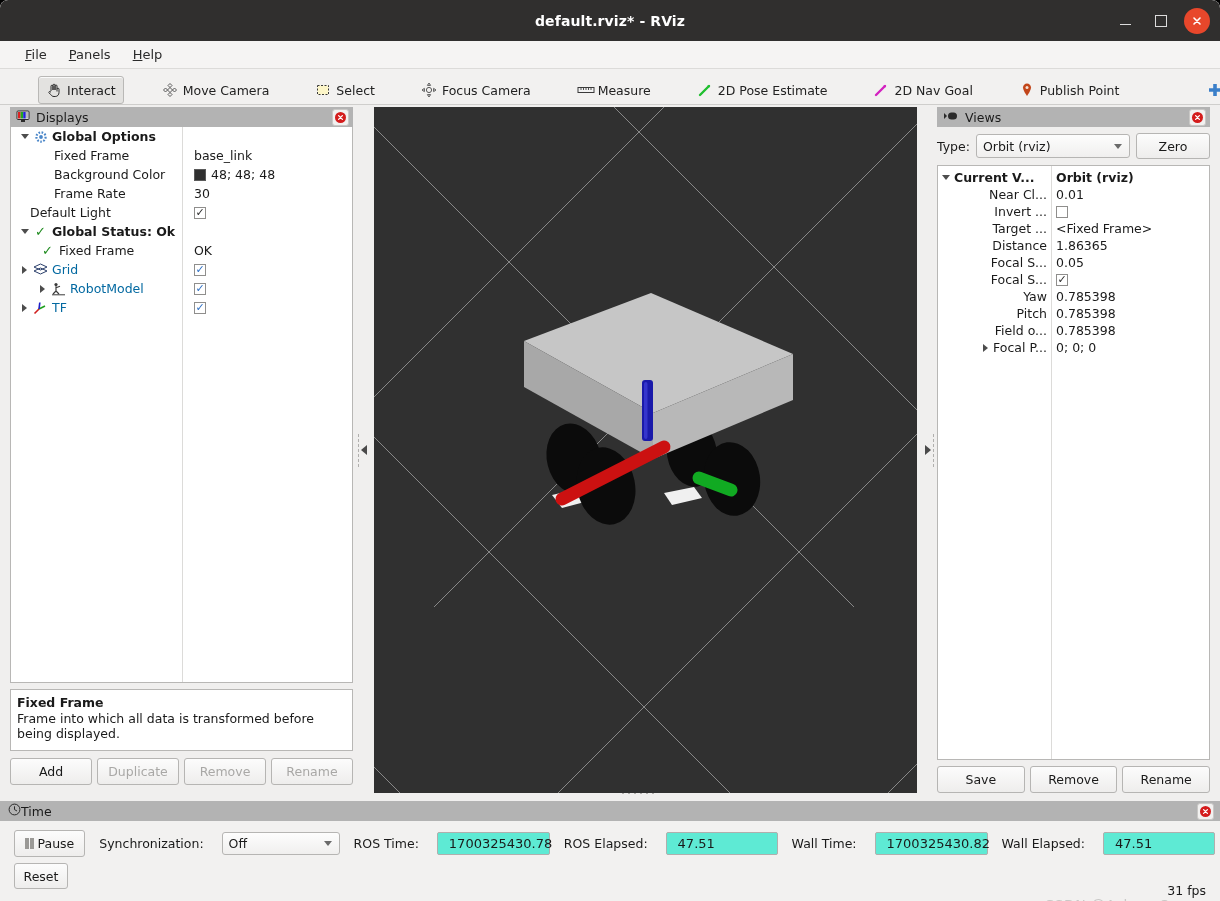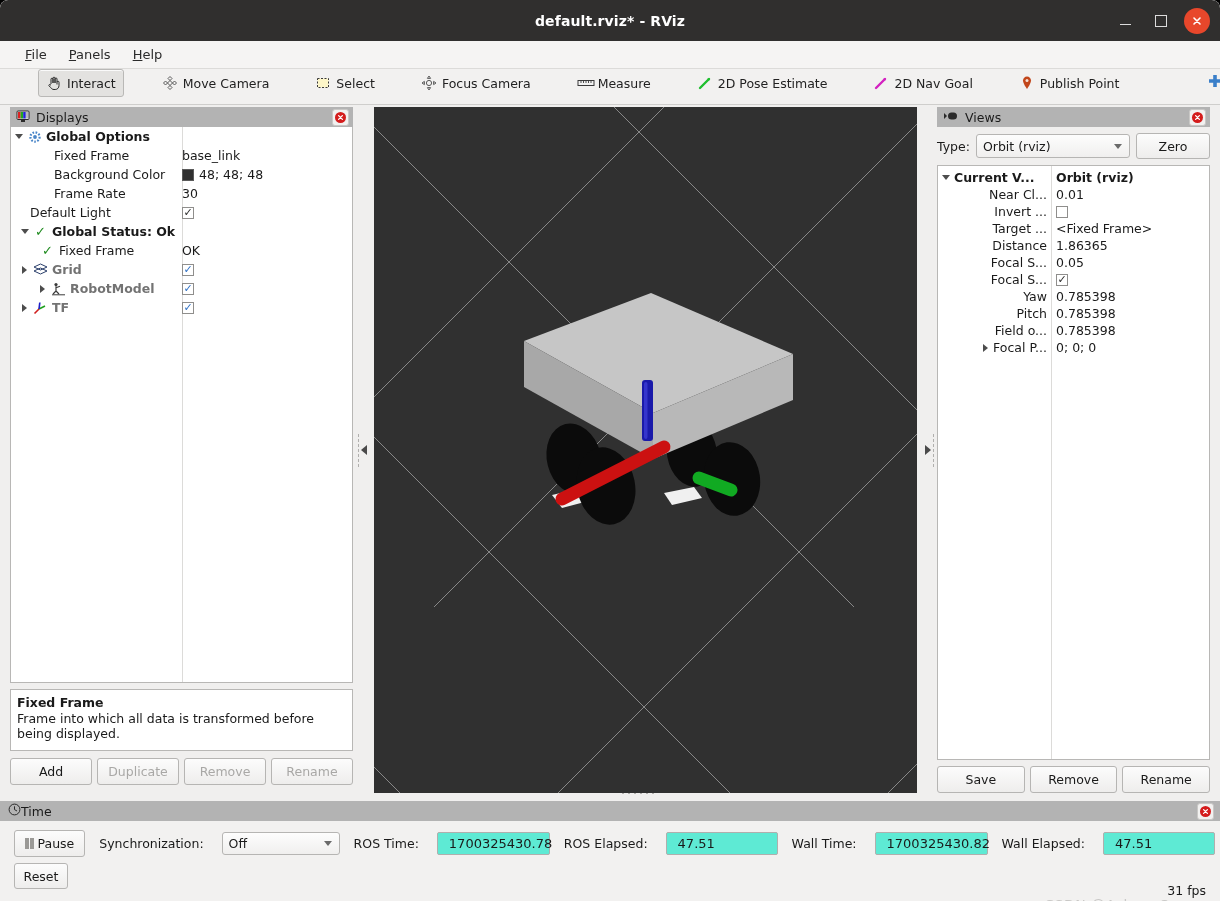--- a/index.html
+++ b/index.html
@@ -74,21 +74,21 @@
     color: #2b2b2b;
   }
   .menu-item .ul { text-decoration: underline; }
 
   
   .toolbar {
     position: absolute; left: 0; top: 69px;
     width: 1220px; height: 36px;
     background: #f2f1f0;
     border-bottom: 1px solid #cfcecc;
-    display: flex; align-items: flex-start;
+    display: flex; align-items: flex-end;
     box-sizing: border-box;
     gap: 28px;
   }
   .tb-grip {
     width: 10px; height: 22px; margin-left: 5px; margin-right: 4px;
     background-image: radial-gradient(#b4b3b1 1px, transparent 1px);
     background-size: 3px 4px;
   }
   .tb-btn {
     display: flex; align-items: center; gap: 5px;
@@ -167,39 +167,39 @@
     height: 19px;
     display: flex; align-items: center;
     font-size: 12.5px;
     position: relative;
   }
   .trow .tcell-name {
     width: 171px; display: flex; align-items: center; box-sizing: border-box;
     height: 19px; overflow: hidden; white-space: nowrap;
   }
   .trow .tcell-val {
-    flex: 1; display: flex; align-items: center; padding-left: 0;
+    flex: 1; display: flex; align-items: center; padding-left: 12px;
     box-sizing: border-box; height: 19px; white-space: nowrap; text-align: right;
   }
   .twist {
     width: 15px; display: flex; align-items: center; justify-content: center;
     flex: 0 0 15px;
   }
   .twist .arr-down {
     width:0;height:0;border-left:4px solid transparent;border-right:4px solid transparent;
     border-top:5px solid #4d4d4d;
   }
   .twist .arr-right {
     width:0;height:0;border-top:4px solid transparent;border-bottom:4px solid transparent;
     border-left:5px solid #4d4d4d;
   }
   .ticon { width: 17px; display:flex; align-items:center; justify-content:center; flex:0 0 17px;}
   .tlabel { padding-left: 3px; }
   .tlabel.bold { font-weight: bold; }
-  .tlabel.link { color: #737373; font-weight: bold; }
+  .tlabel.link { color: #0369a1; font-weight: normal; }
   .checkbox {
     width: 12px; height: 12px;
     border: 1px solid #8f8e8c;
     background: #fff;
     display: flex; align-items: center; justify-content: center;
     box-sizing: border-box;
   }
   .checkbox .tick { color: #2b2b2b; font-size: 11px; line-height: 1; margin-top:-1px;}
   .checkbox.blue .tick { color: #2d6fc4; }
   .swatch {
@@ -551,21 +551,21 @@
             </svg>
         </span>
       </span>
     </div>
 
     <div class="tree">
       <div class="tree-colsep"></div>
       <div class="tree-rows">
 
         <div class="trow">
-          <div class="tcell-name" style="padding-left:0">
+          <div class="tcell-name" style="padding-left:6px">
             <span class="twist">
                 <i class="arr-down"></i>
               </span>
             <span class="ticon">
               <svg width="14" height="14" viewBox="0 0 14 14">
                 <circle cx="7" cy="7" r="4.6" fill="none" stroke="#4a86c8" stroke-width="2.2" stroke-dasharray="1.6 1.5"></circle>
                 <circle cx="7" cy="7" r="1.9" fill="#4a86c8"></circle>
               </svg>
             </span>
             <span class="tlabel bold">Global Options</span>

